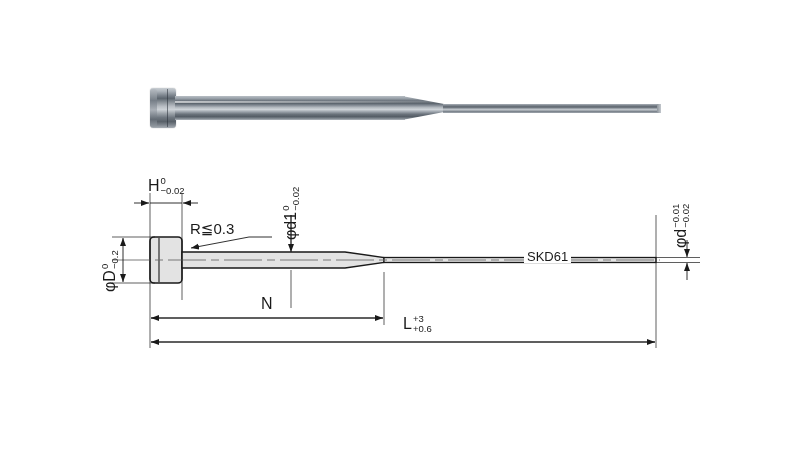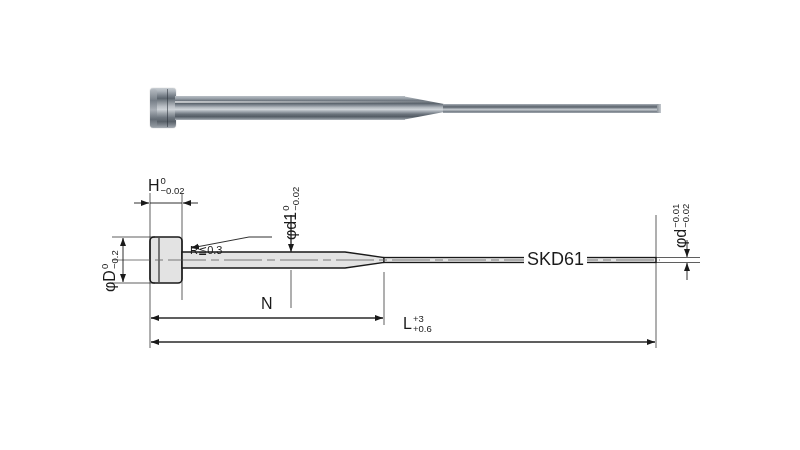--- a/index.html
+++ b/index.html
@@ -75,27 +75,27 @@
 
   
   #lbl-phiD{left:100px;top:292px;}
   
   #lbl-phid1{left:281px;top:240px;}
   
   #lbl-phid{left:671px;top:248px;}
   
   #lbl-H{left:148px;top:176px;}
   
-  #lbl-R{left:190px;top:221px;font-size:11px;margin-top:24px;}
+  #lbl-R{left:190px;top:221px;font-size:15px;}
   
   #lbl-N{left:261px;top:296px;font-size:16px;}
   
   #lbl-L{left:403px;top:314px;}
   
-  #lbl-skd{left:524px;top:250px;font-size:18px;background:#ffffff;padding:0 3px;}
+  #lbl-skd{left:524px;top:250px;font-size:13px;background:#ffffff;padding:0 3px;}
 </style>
 </head>
 <body>
 
 <div id="stage">
 
   <div class="photo">
     <div class="pin-head"></div>
     <div class="pin-head-face"></div>
     <div class="pin-head-ring"></div>

